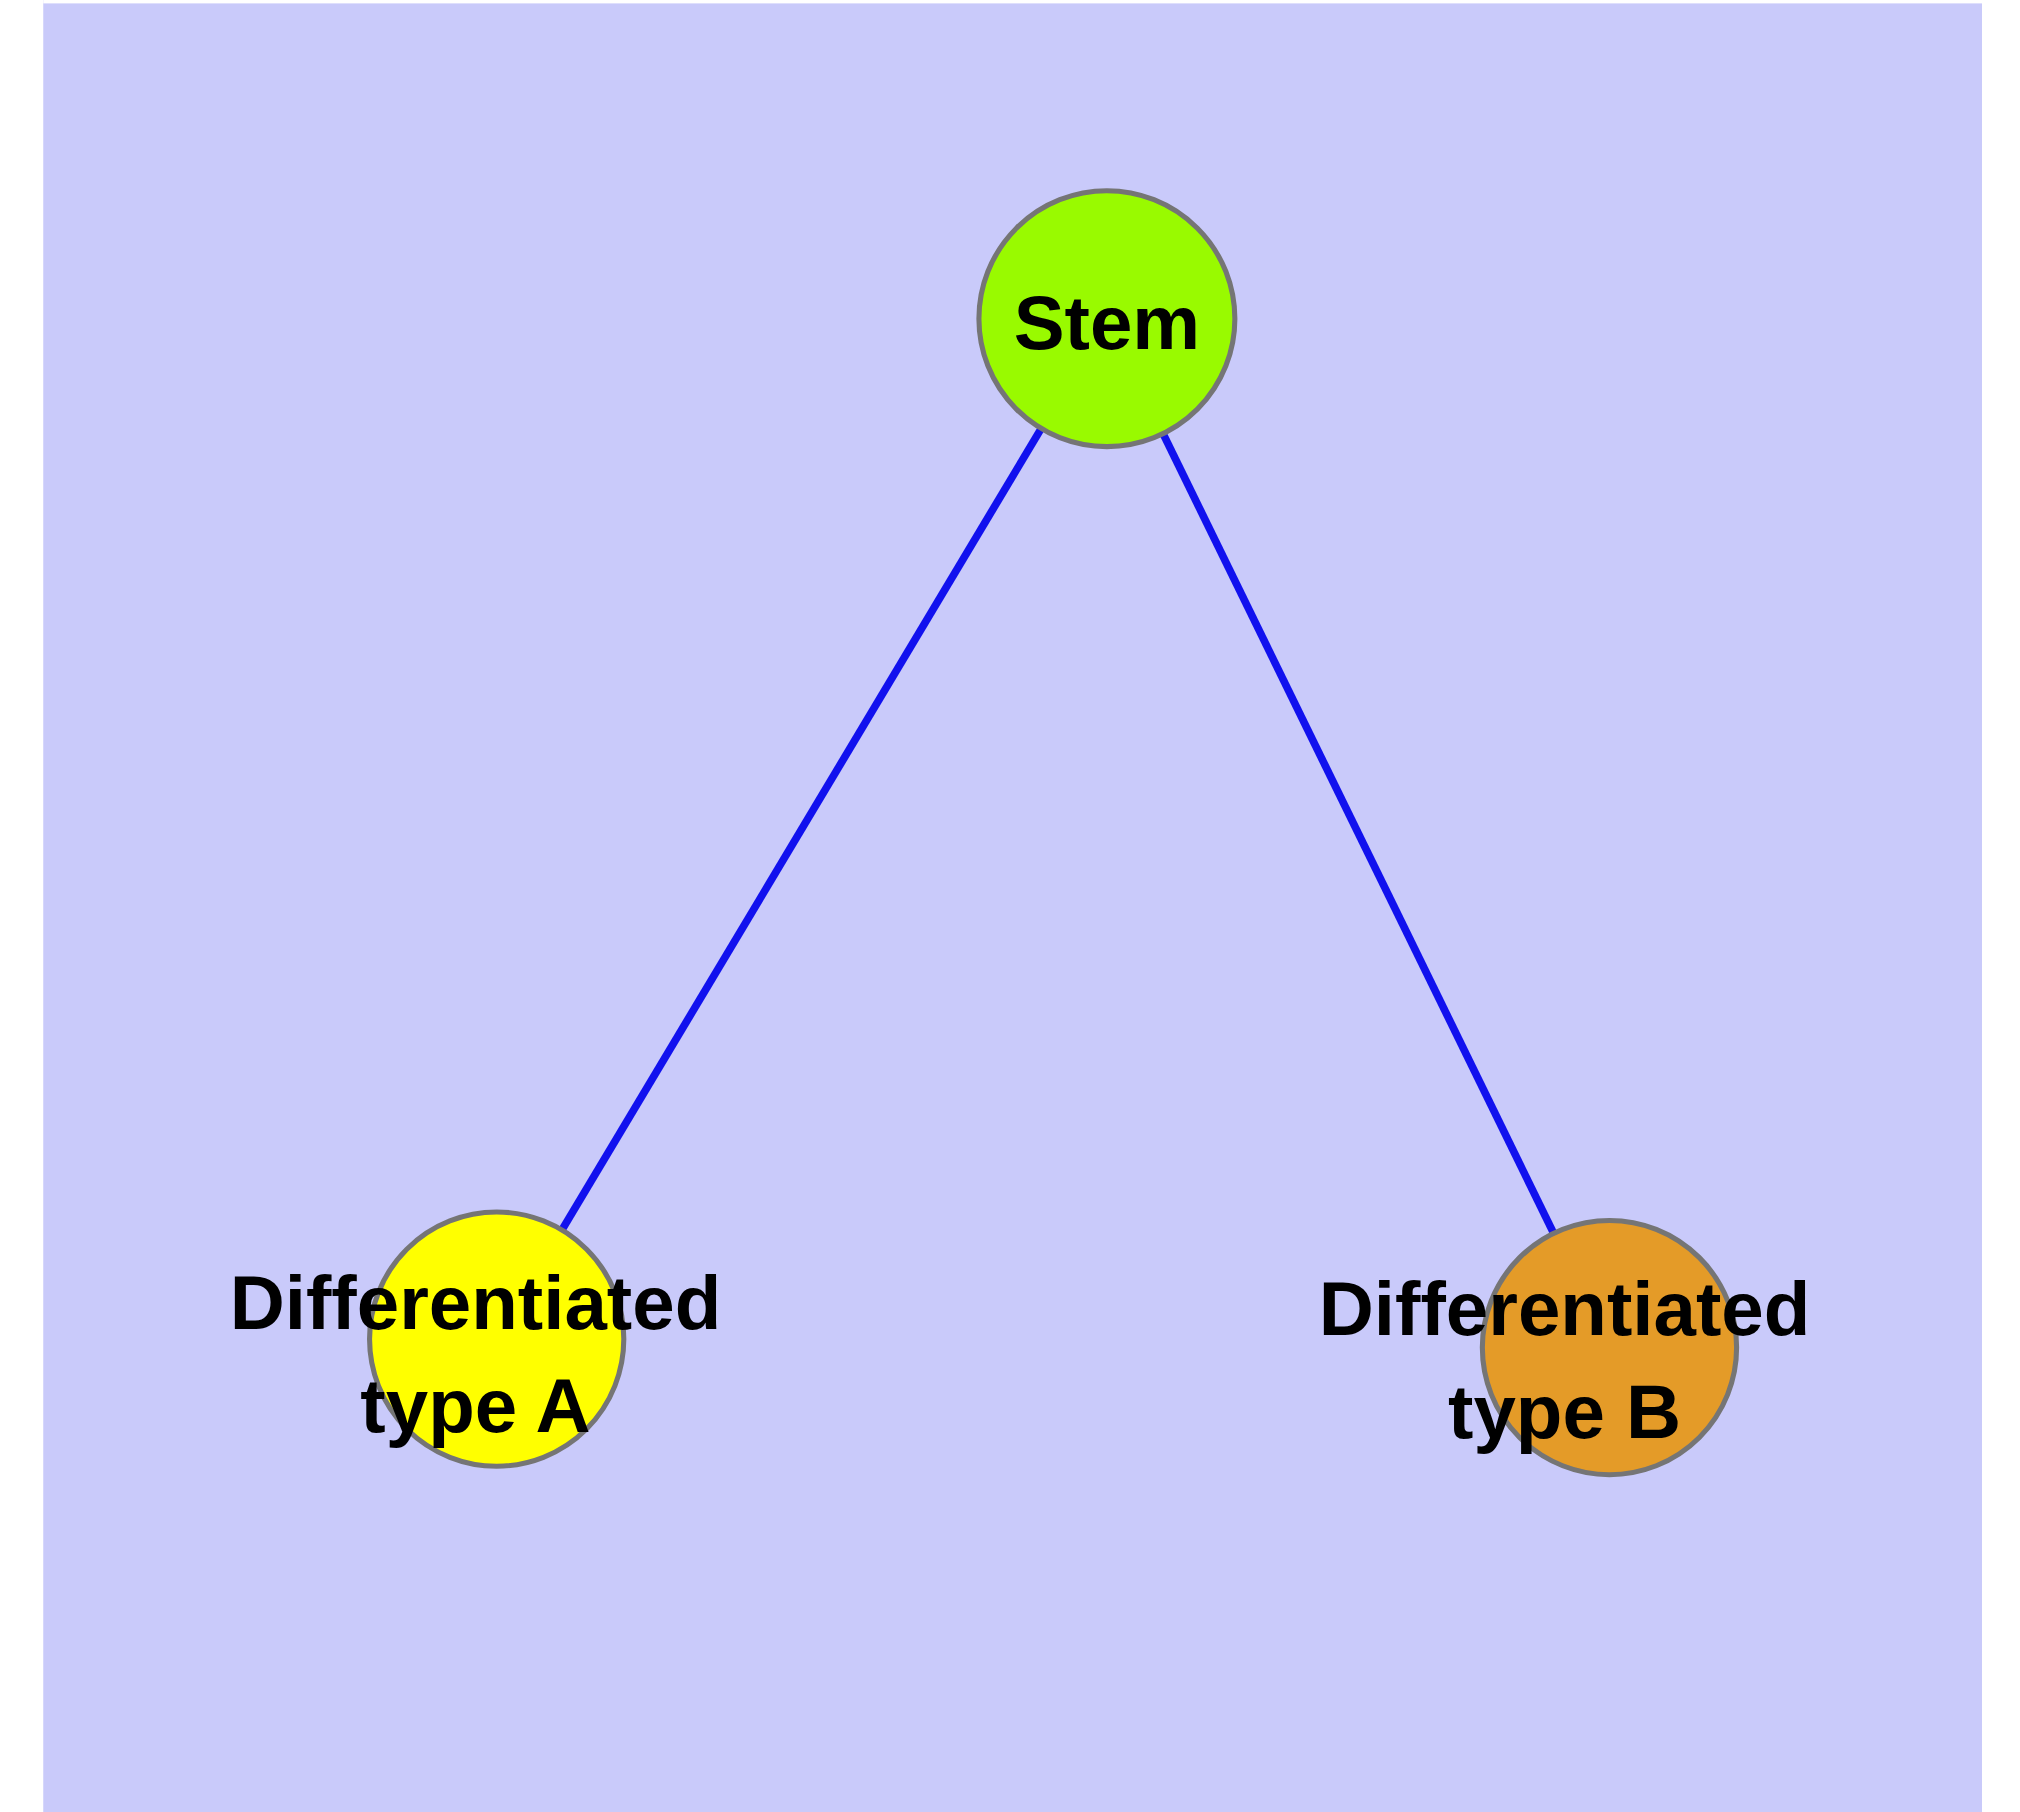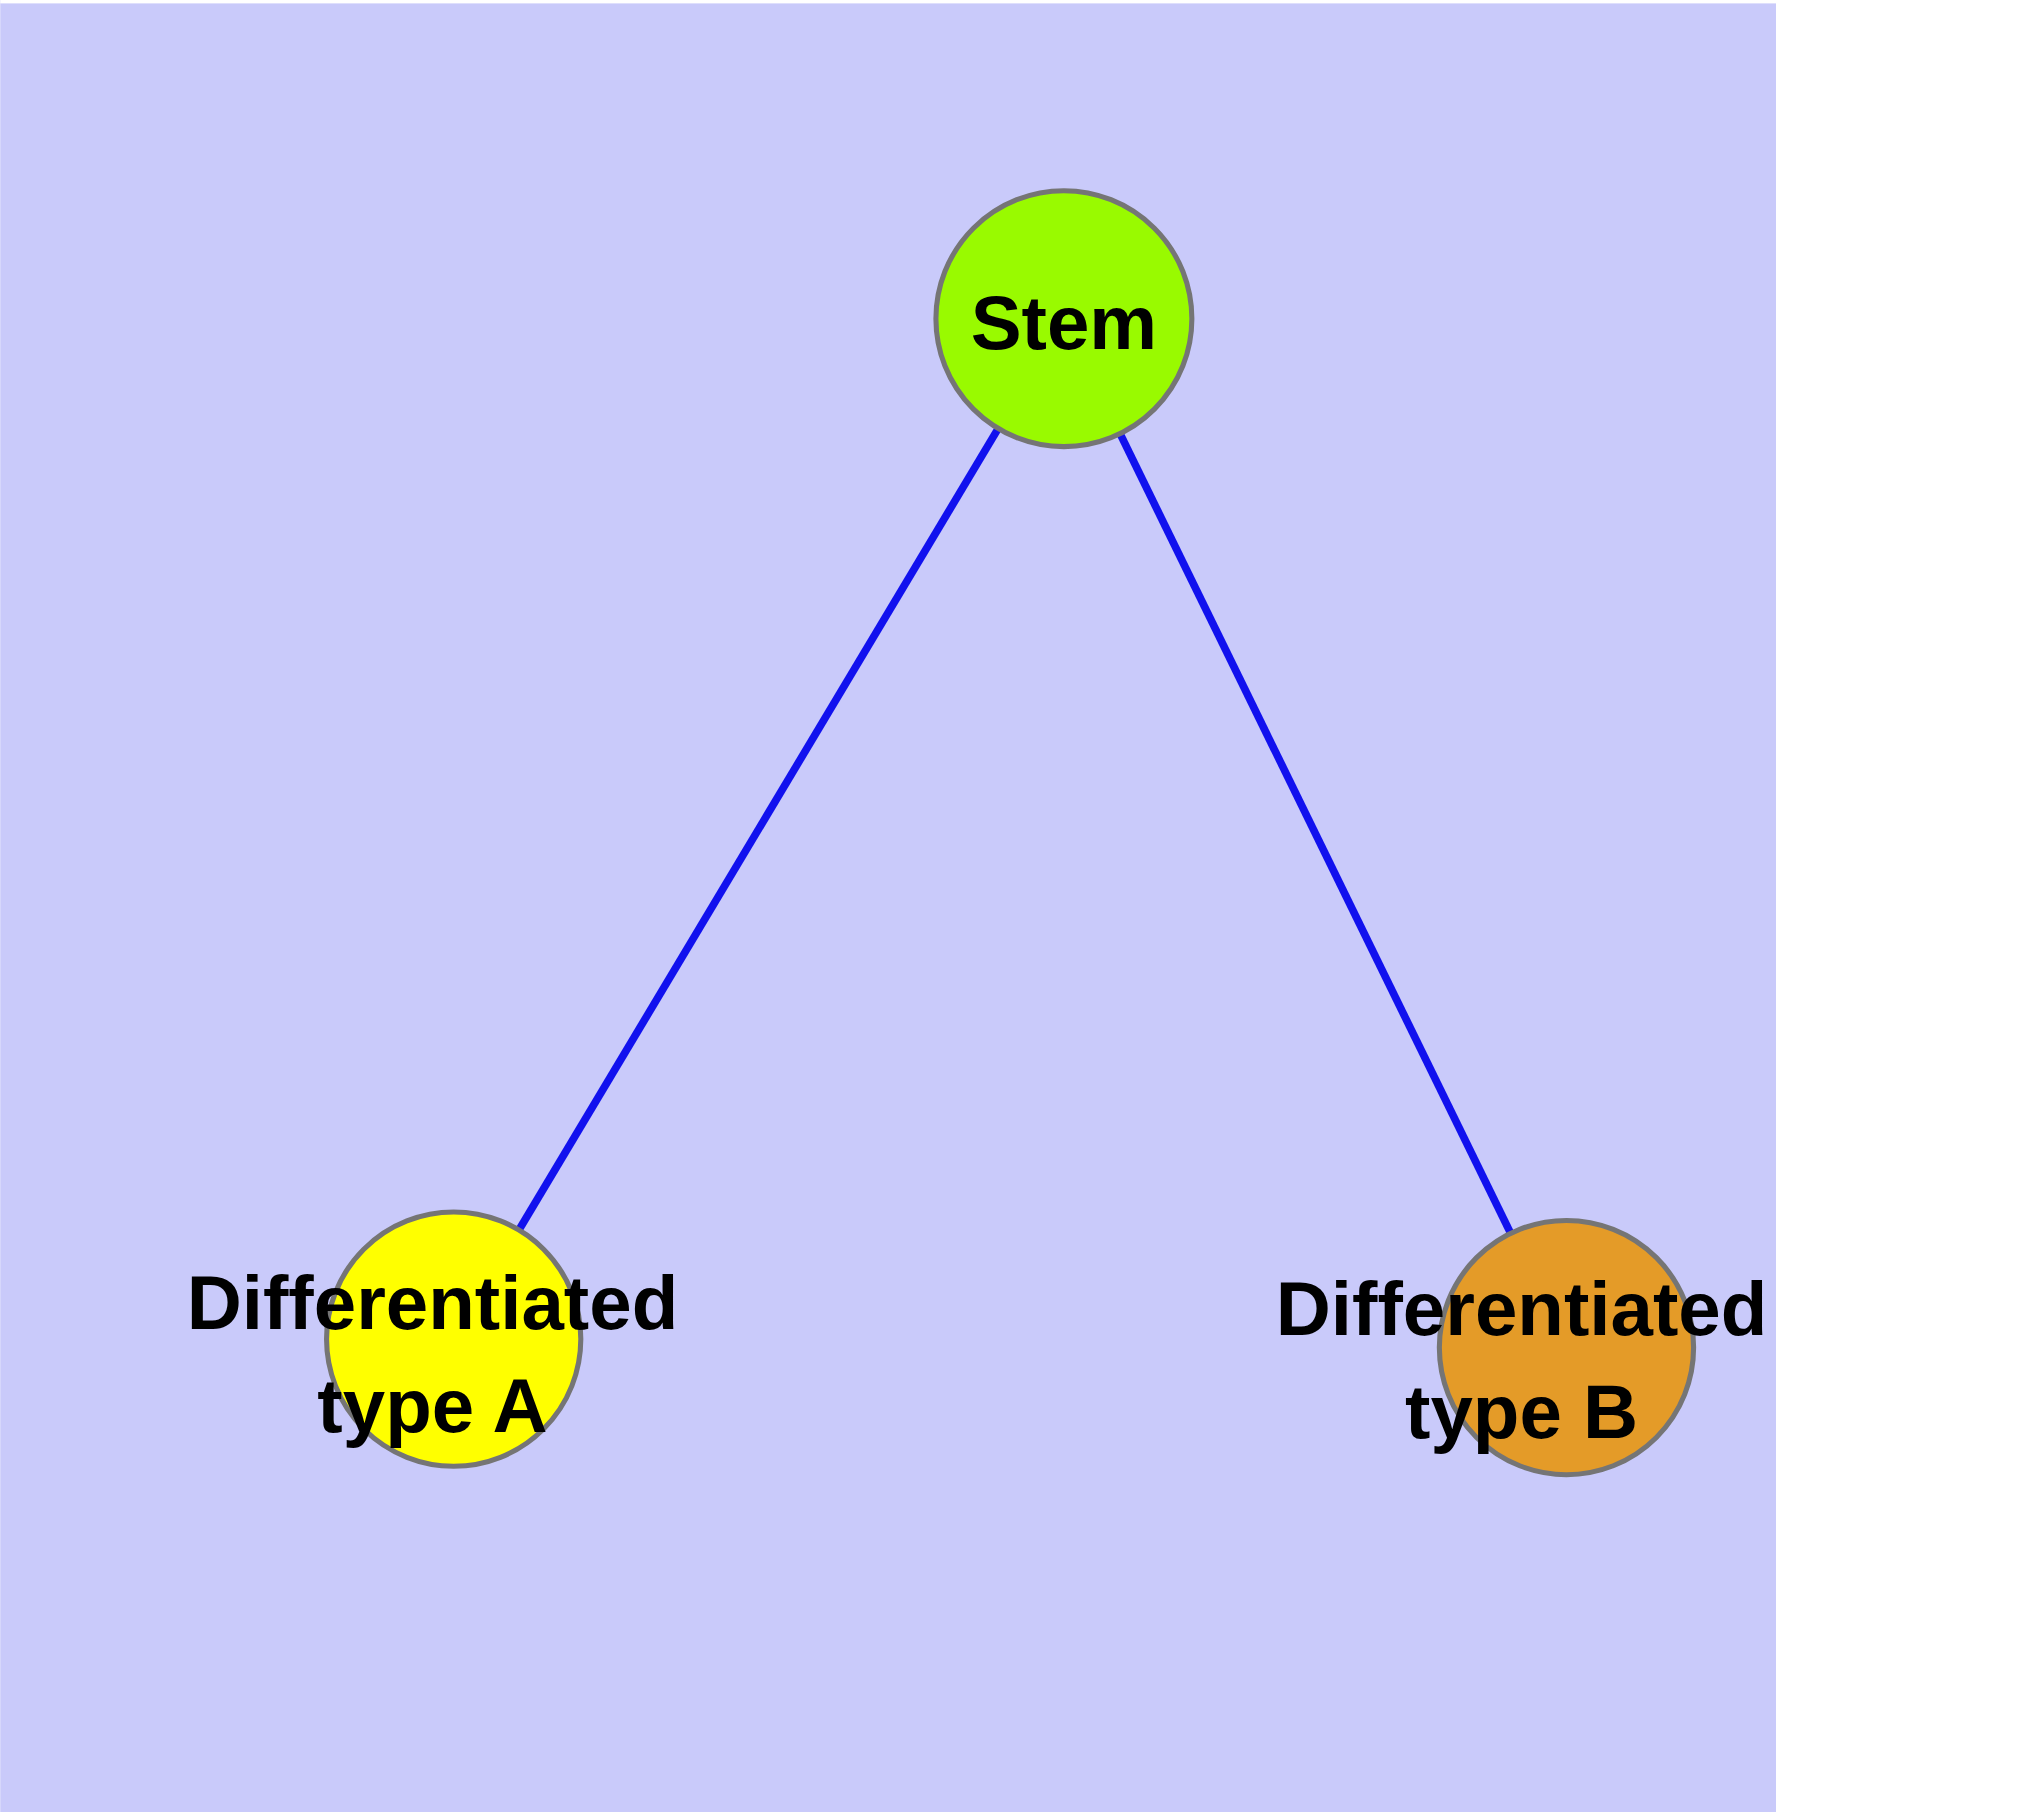--- a/index.html
+++ b/index.html
@@ -2,24 +2,25 @@
 <html style="font-size:13.6px"><head>
 <meta charset="utf-8">
 <style>
   html, body {
     margin: 0;
     padding: 0;
     background: #ffffff;
   }
   .canvas {
     position: relative;
-    width: 1776px;
+    width: 1939px;
     height: 1812px;
     overflow: hidden;
     font-family: "Liberation Sans", sans-serif;
+    margin-left: 43px;
   }
   svg.diagram {
     display: block;
     width: 2021px;
     height: 1812px;
   }
   .node-label {
     font-family: "Liberation Sans", sans-serif;
     font-weight: bold;
     font-size: 90px;

